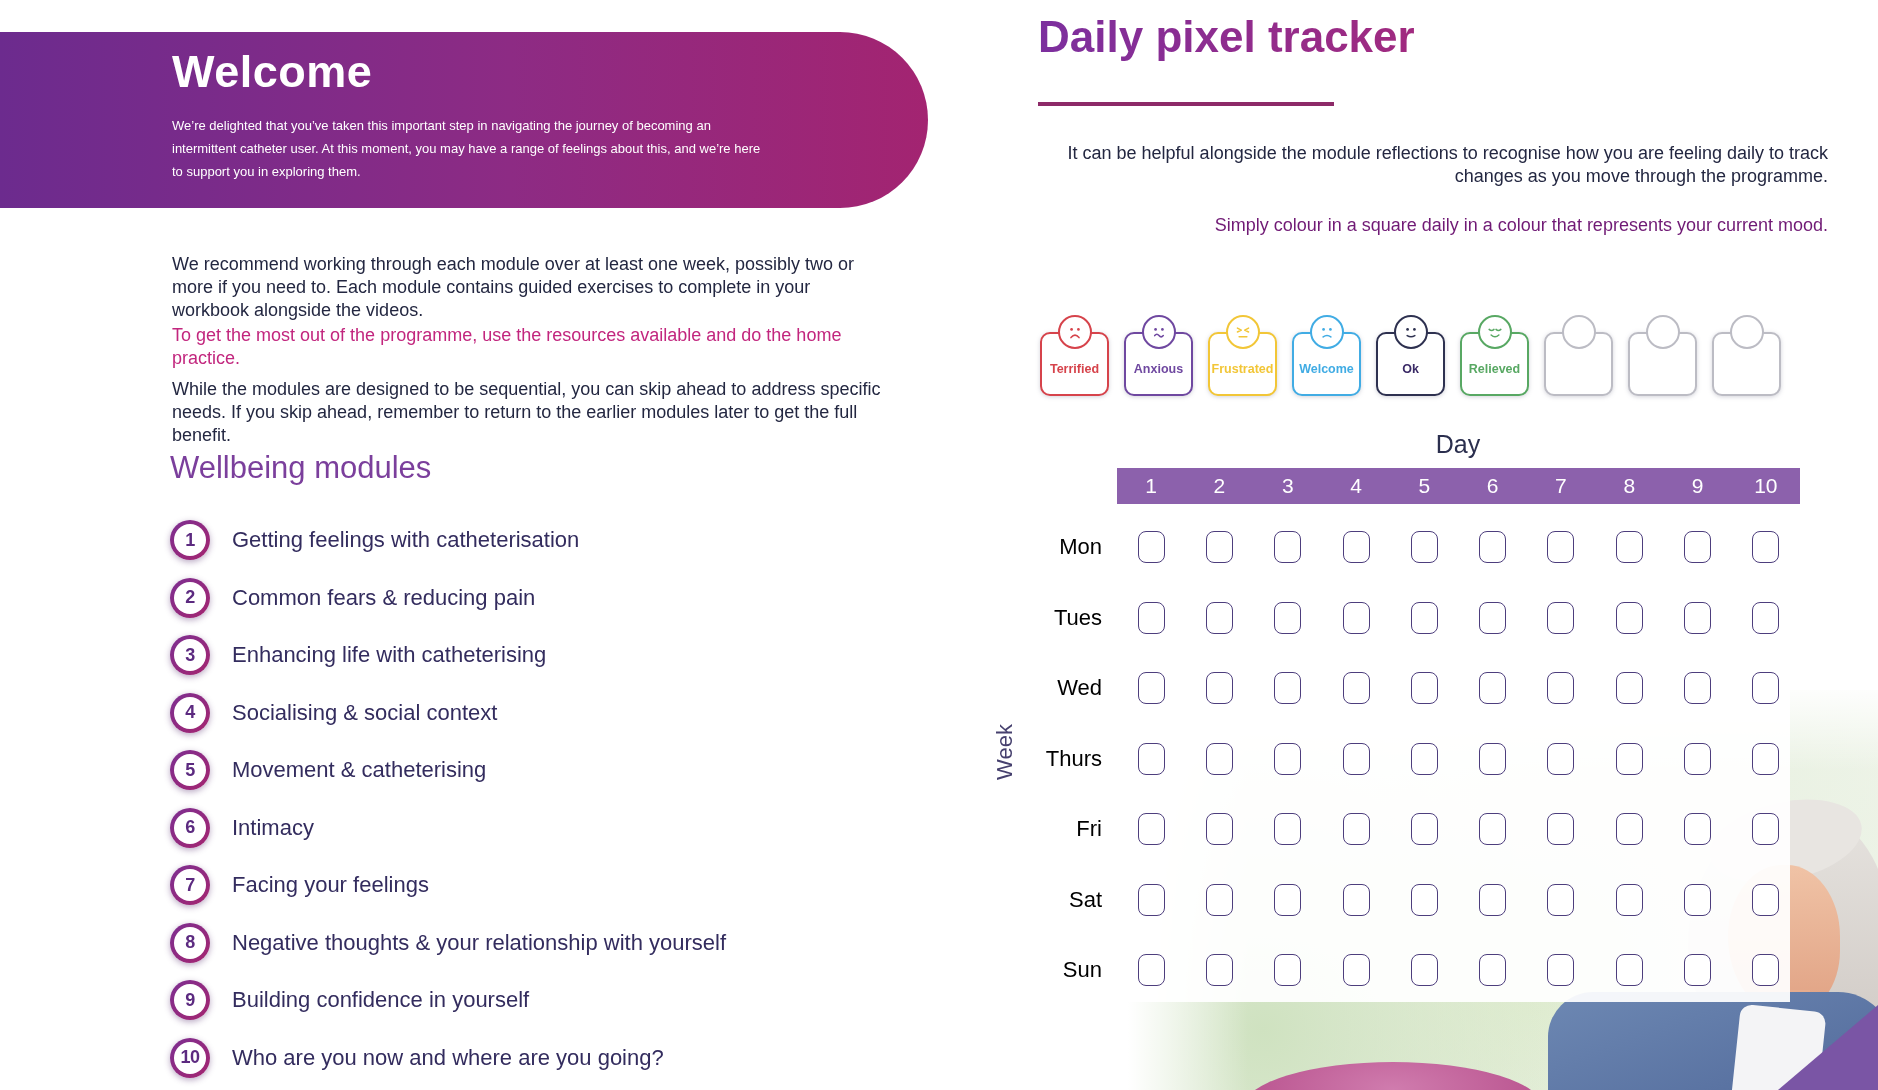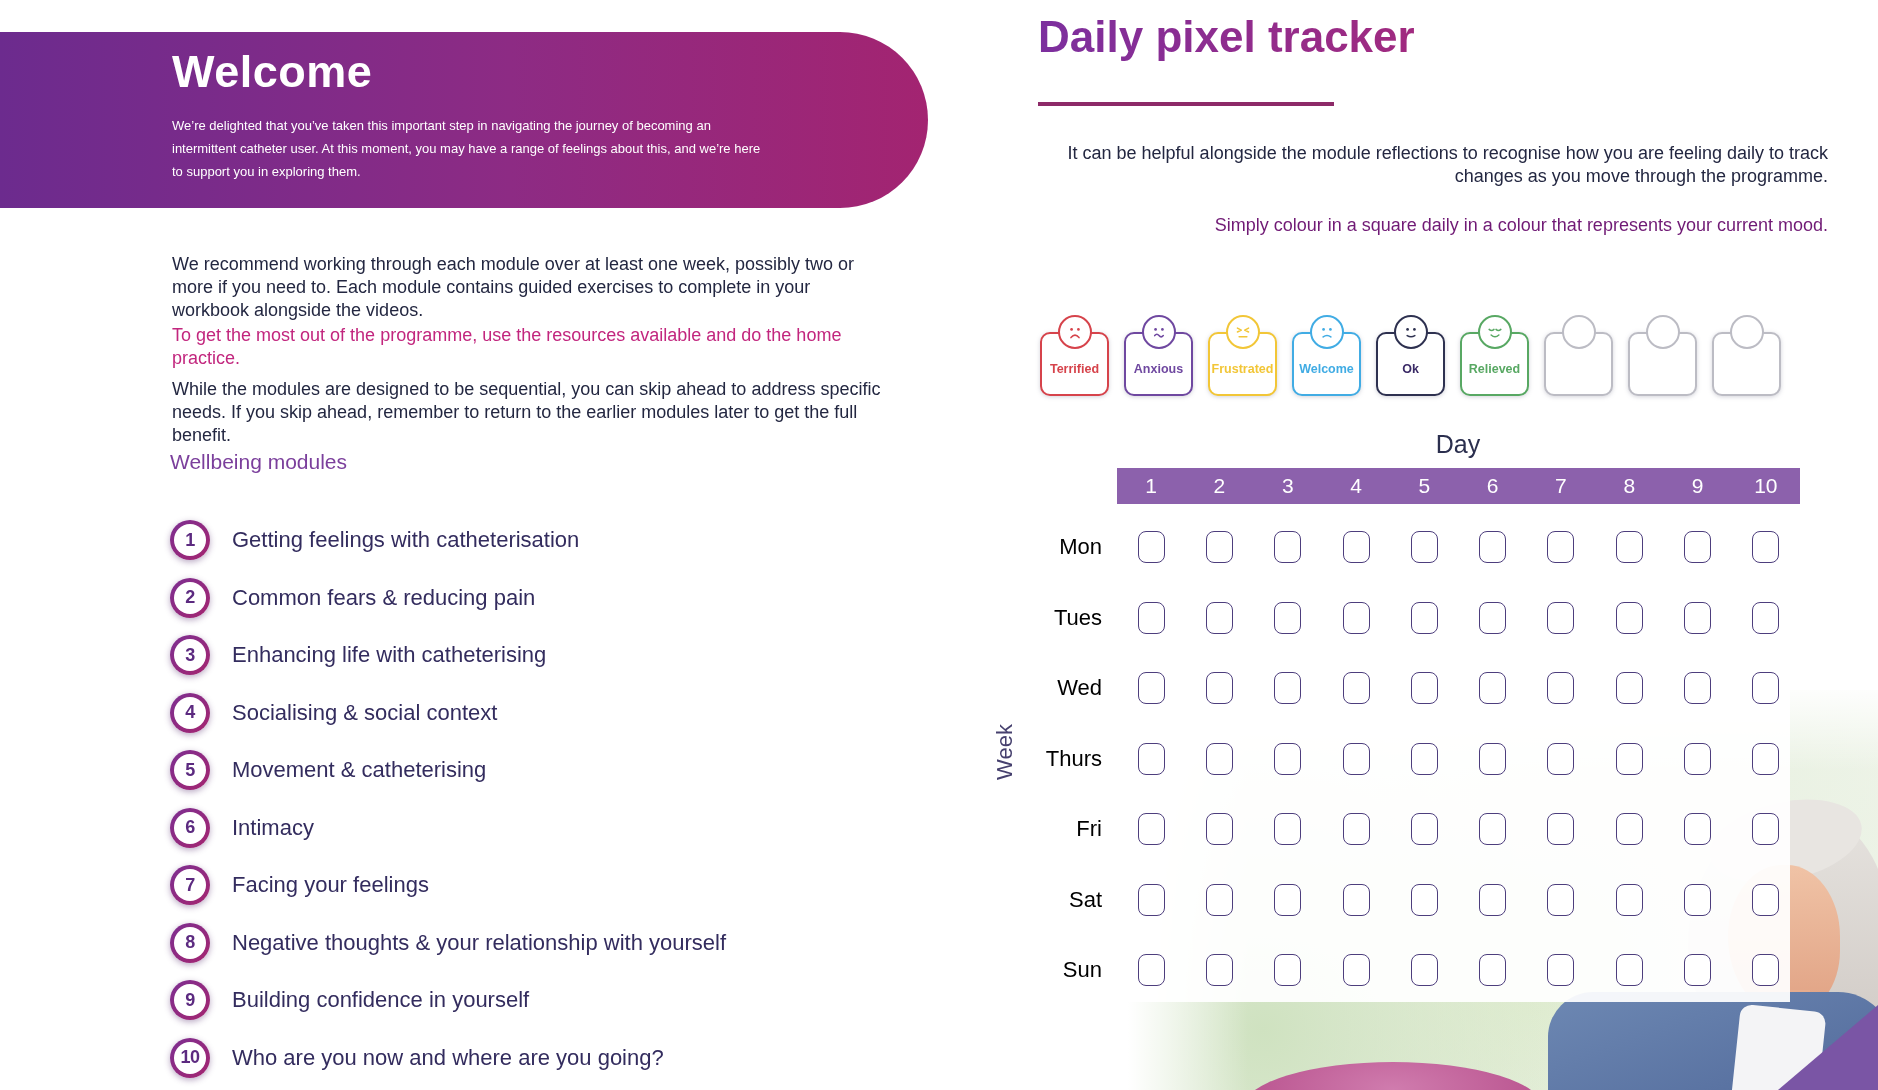--- a/index.html
+++ b/index.html
@@ -15,21 +15,21 @@
     background:linear-gradient(90deg,#6c2b8e 0%, #8d2b84 55%, #a32471 100%);
     color:#fff; z-index:2;
   }
   .banner-title { position:absolute; left:172px; top:14px; font-size:45px; font-weight:700; letter-spacing:.5px; }
   .banner-body  { position:absolute; left:172px; top:82px; width:600px; font-size:13px; line-height:23px; }
 
   .lp { position:absolute; left:172px; width:710px; font-size:18px; line-height:23px; color:#232741; z-index:2;}
   .lp.pink { color:#c2267e; }
   .lp1 { top:235px; } .lp2 { top:306px; } .lp3 { top:360px; }
 
-  .modules-heading { position:absolute; left:170px; top:450px; font-size:21px; font-weight:500; color:#7b3f9c; z-index:2;}
+  .modules-heading { position:absolute; left:170px; top:450px; font-size:31px; font-weight:500; color:#7b3f9c; z-index:2;}
   .modules { position:absolute; left:170px; top:520px; display:flex; flex-direction:column; gap:17.5px; z-index:2;}
   .module  { display:flex; align-items:center; gap:22px; height:40px; }
   .ring {
     width:40px; min-width:40px; height:40px; border-radius:50%;
     background:linear-gradient(135deg,#7c2f92,#a5256f);
     box-shadow:0 2px 6px rgba(101,67,124,.45);
     display:flex; align-items:center; justify-content:center;
   }
   .ring-inner {
     width:32px; height:32px; border-radius:50%; background:#fff;

